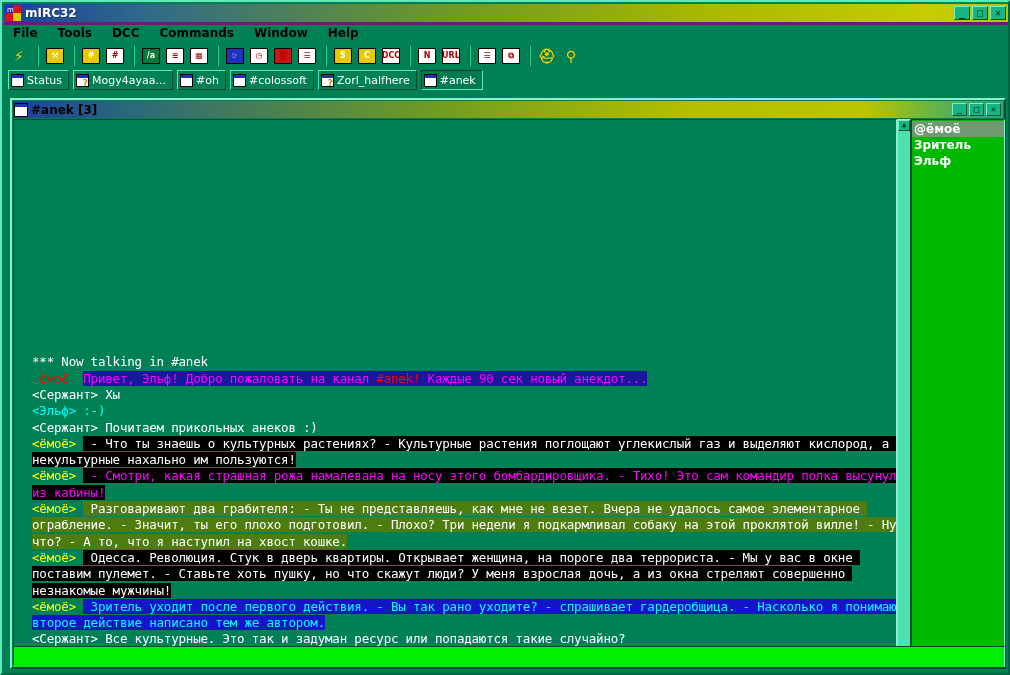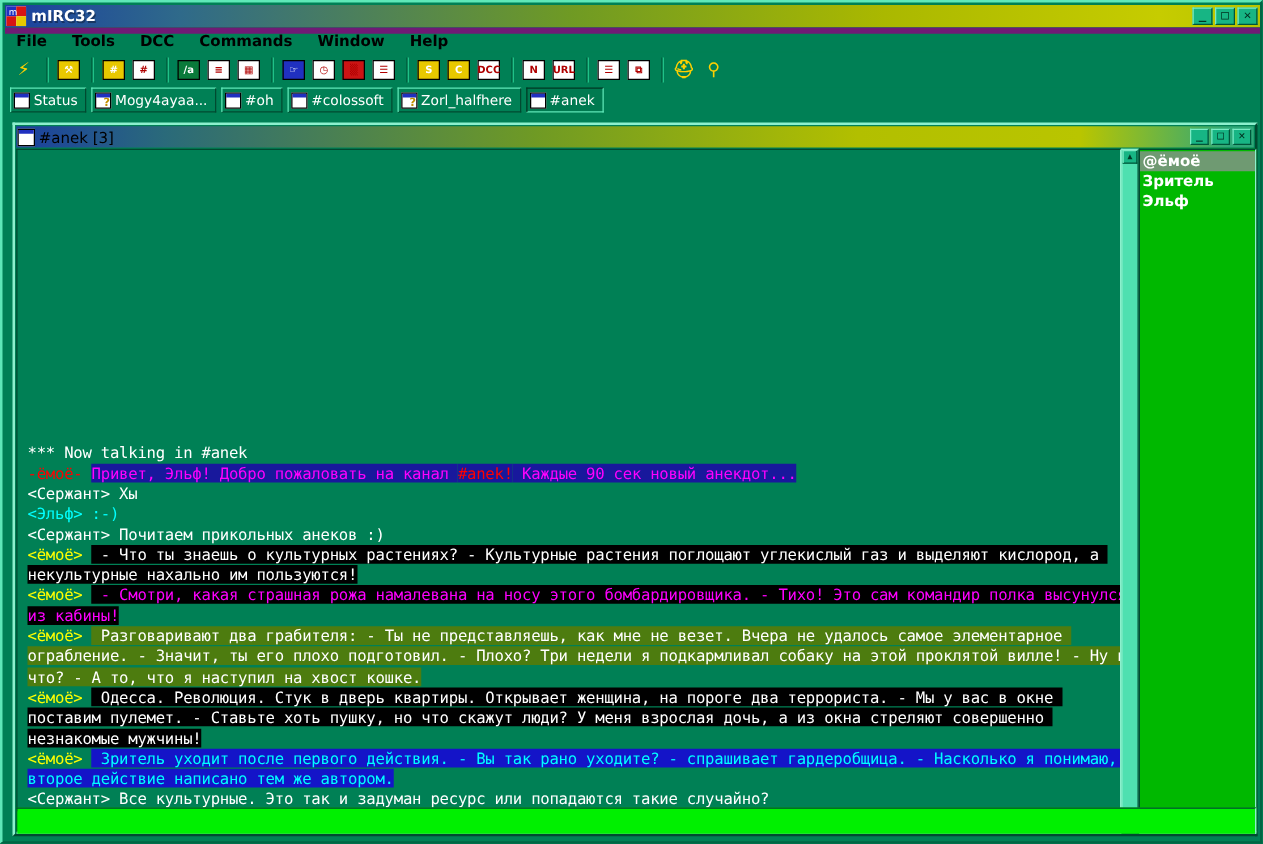--- a/index.html
+++ b/index.html
@@ -46,22 +46,22 @@
     display: flex; align-items: center; justify-content: center;
     font-family: "DejaVu Sans Mono", monospace; font-size: 10px;
     color: #002b1c; line-height: 1; font-weight: bold;
   }
 
   
   #menubar {
     position: absolute; left: 2px; top: 20px;
     width: 1004px; height: 19px;
     background: #008055;
-    display: flex; align-items: flex-end;
-    border-top: 5px solid #701a75;
+    display: flex; align-items: flex-start;
+    border-top: 3px solid #701a75;
   }
   #menubar .mi {
     color: #000000; font-family: "DejaVu Sans", sans-serif;
     font-size: 12px; font-weight: bold;
     padding: 1px 9px; margin-right: 2px; cursor: default;
   }
 
   
   #toolbar {
     position: absolute; left: 2px; top: 40px;
@@ -136,21 +136,21 @@
     display: flex; align-items: center;
   }
   #chantitle .ct-icon {
     width: 14px; height: 14px; margin: 0 3px 0 1px; flex: 0 0 auto;
     background: #ffffff; border: 1px solid #000; position: relative;
   }
   #chantitle .ct-icon::before {
     content:""; position:absolute; left:0; top:0; right:0; height:3px; background:#2030c0;
   }
   #chantitle .ct-text {
-    color: #000000; font-family: "DejaVu Sans", sans-serif; font-size: 12px; font-weight: normal;
+    color: #000000; font-family: "DejaVu Sans", sans-serif; font-size: 12px; font-weight: bold;
   }
   .cwinbtns { margin-left: auto; display: flex; gap: 2px; padding-right: 2px; }
   .cwinbtn {
     width: 15px; height: 13px; background: #17b584;
     border: 1px solid; border-color: #7debc4 #00563a #00563a #7debc4;
     display:flex; align-items:center; justify-content:center;
     font-family:"DejaVu Sans Mono", monospace; font-size:9px; color:#002b1c; font-weight:bold; line-height:1;
   }
 
   
@@ -160,21 +160,21 @@
     display: flex;
   }
   #chattext {
     position: relative;
     width: 884px; height: 548px;
     background: #008055;
     overflow: hidden;
     border: 1px solid; border-color: #004a30 #8cf0cd #8cf0cd #004a30;
   }
   #chatlines {
-    position: absolute; left: 6px; bottom: 0; width: 100%;
+    position: absolute; left: 16px; bottom: 0; width: 100%;
     padding: 0 0 2px 2px;
     margin-top: 32px;
   }
   .ln {
     font-family: "DejaVu Sans Mono", monospace;
     font-size: 12.5px; line-height: 16.3px;
     white-space: pre-wrap; word-break: break-word;
     letter-spacing: -0.2px;
   }
   .ln .seg { white-space: pre-wrap; }

